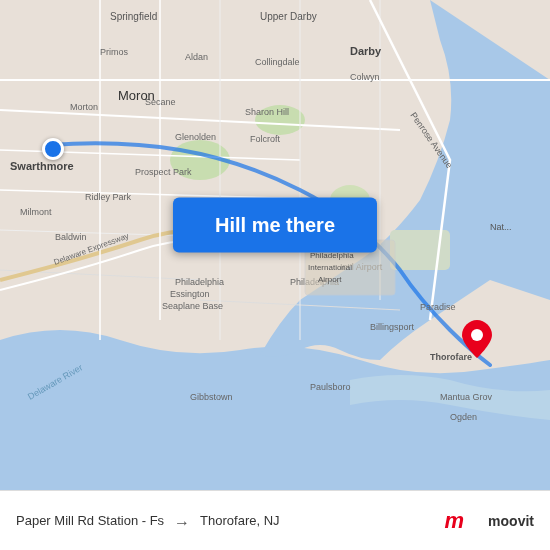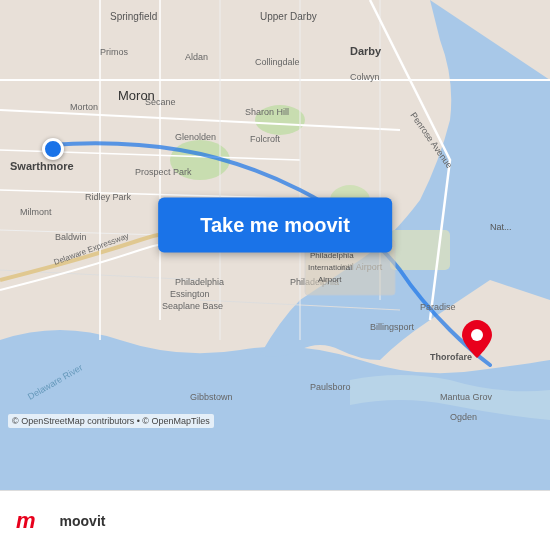--- a/index.html
+++ b/index.html
@@ -241,24 +241,28 @@
 
   <div class="origin-marker"></div>
 
   <div class="dest-marker">
     <svg viewBox="0 0 30 38" xmlns="http://www.w3.org/2000/svg">
       <path d="M15 0 C7 0 0 7 0 15 C0 24 15 38 15 38 C15 38 30 24 30 15 C30 7 23 0 15 0 Z" fill="#e8001c"></path>
       <circle cx="15" cy="15" r="6" fill="white"></circle>
     </svg>
   </div>
 
-  <button class="take-me-there-btn">Take me moovit</button>
-
-  <div class="osm-attribution">© OpenStreetMap contributors • © OpenMapTiles</div>
+  <button class="take-me-there-btn">Hill me there</button>
+
 
 </div>
 
 <div id="bottom-bar">
+  <div class="route-info">
+    <span class="origin-text">Paper Mill Rd Station - Fs</span>
+    <span class="arrow-icon">→</span>
+    <span class="dest-text">Thorofare, NJ</span>
+  </div>
   <div class="moovit-logo">
     <span class="moovit-m">m</span>
     <span class="moovit-text">moovit</span>
   </div>
 </div>
 
 </body></html>

